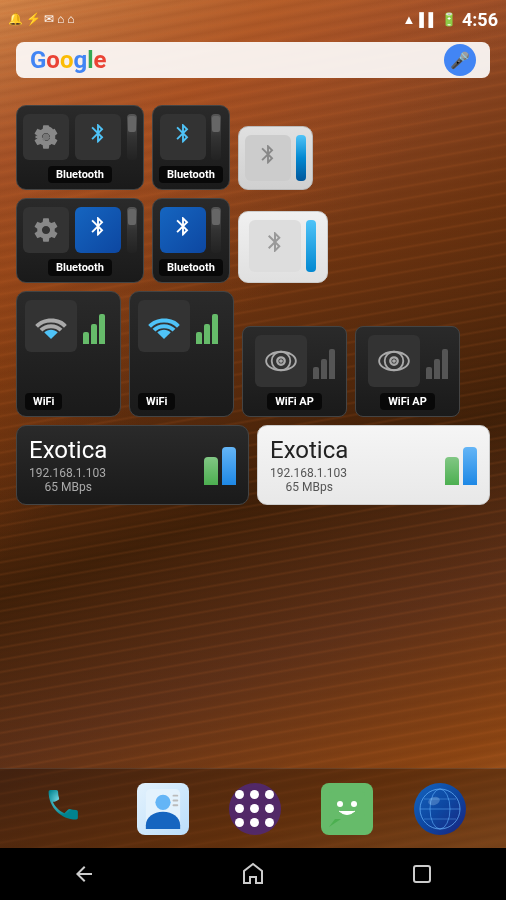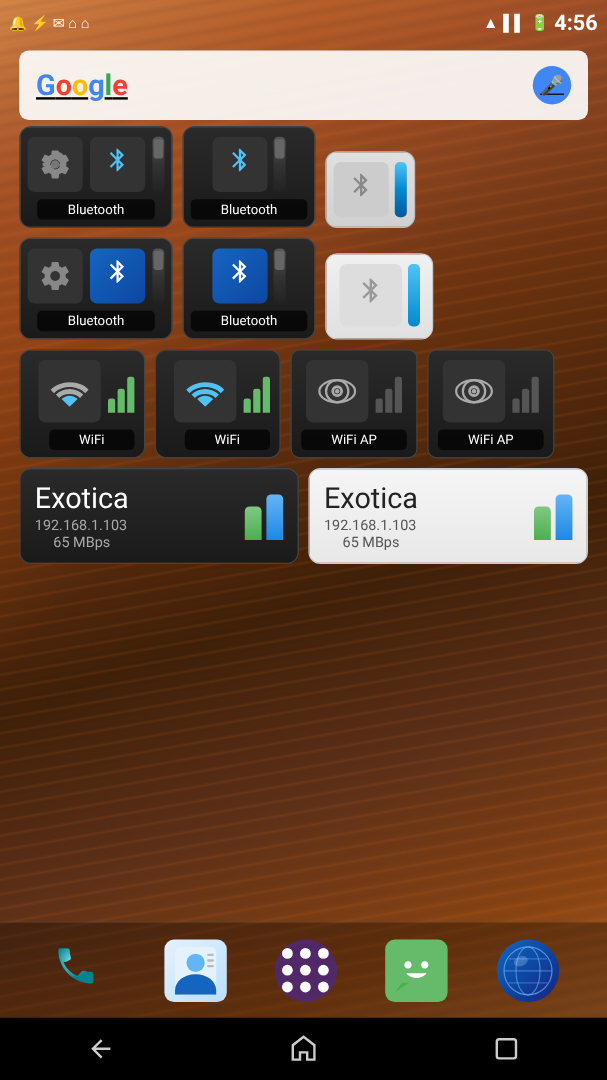--- a/index.html
+++ b/index.html
@@ -71,28 +71,27 @@
       align-items: center;
       gap: 4px;
     }
 
     
     .search-bar {
       position: absolute;
       top: 42px;
       left: 16px;
       right: 16px;
-      height: 58px;
+      height: 36px;
       background: rgba(255,255,255,0.9);
       border-radius: 8px;
       display: flex;
       align-items: center;
       padding: 0 14px;
       z-index: 10;
-      text-decoration: underline;
     }
     .google-text {
       font-size: 24px;
       font-weight: bold;
       color: #4285f4;
       flex: 1;
     }
     .google-text span:nth-child(1) { color: #4285f4; }
     .google-text span:nth-child(2) { color: #ea4335; }
     .google-text span:nth-child(3) { color: #fbbc04; }
@@ -171,42 +170,44 @@
       left: 1px;
       right: 1px;
       height: 16px;
       background: #666;
       border-radius: 2px;
     }
     .widget-label {
       font-size: 11px;
       color: white;
       background: rgba(0,0,0,0.7);
-      padding: 2px 25px;
+      padding: 2px 8px;
       border-radius: 4px;
       text-align: center;
+      font-weight: bold;
     }
     .toggle-bar-light-blue {
       width: 10px;
       height: 46px;
       background: linear-gradient(180deg, #4fc3f7 0%, #0288d1 50%, #01579b 100%);
       border-radius: 4px;
       position: relative;
     }
 
     
     .wifi-widget {
       background: linear-gradient(180deg, #2a2a2a 0%, #1a1a1a 100%);
       border-radius: 10px;
       padding: 8px 8px 6px 8px;
       display: flex;
       flex-direction: column;
-      align-items: flex-end;
+      align-items: flex-start;
       border: 1px solid #444;
       min-width: 105px;
+      gap: 35px;
     }
     .wifi-inner {
       display: flex;
       align-items: center;
       gap: 6px;
       margin-bottom: 6px;
     }
     .wifi-icon-box {
       background: #333;
       border-radius: 6px;

